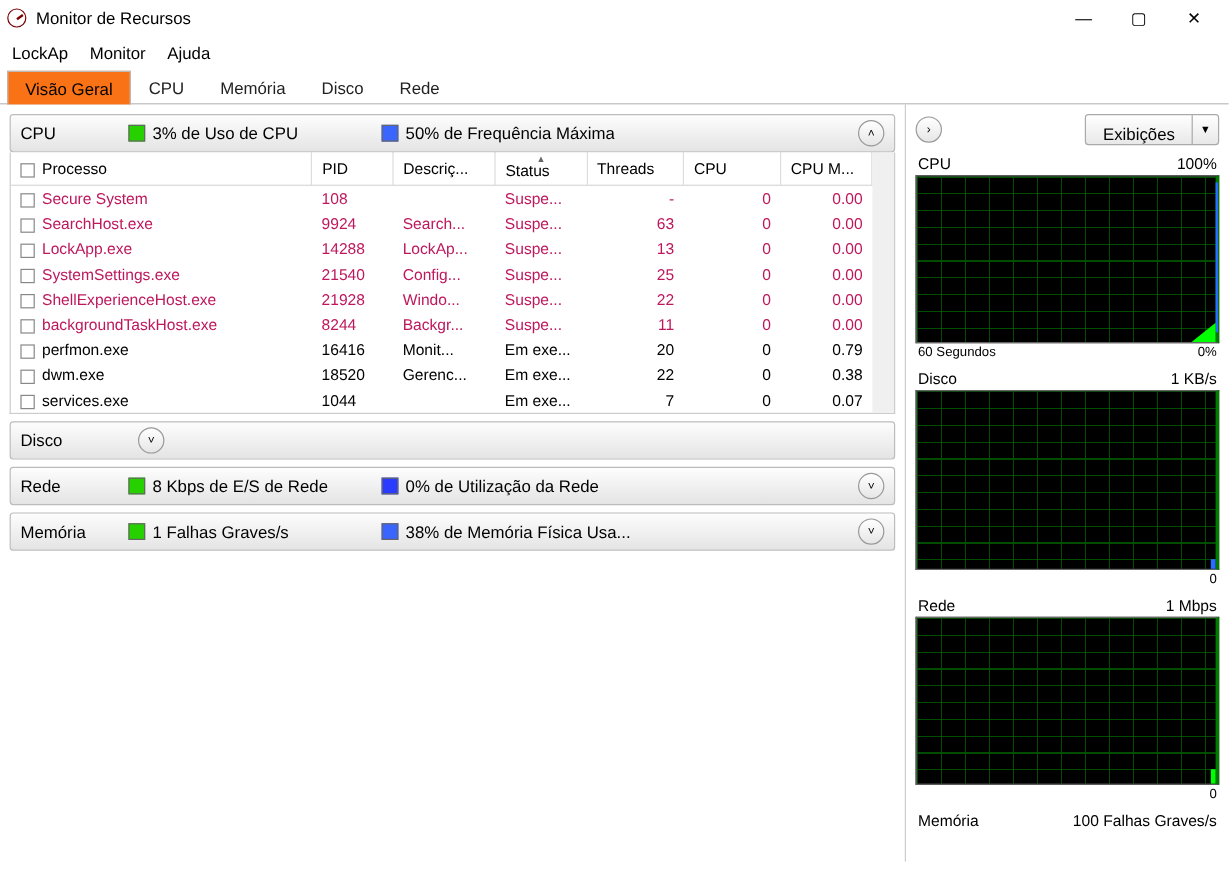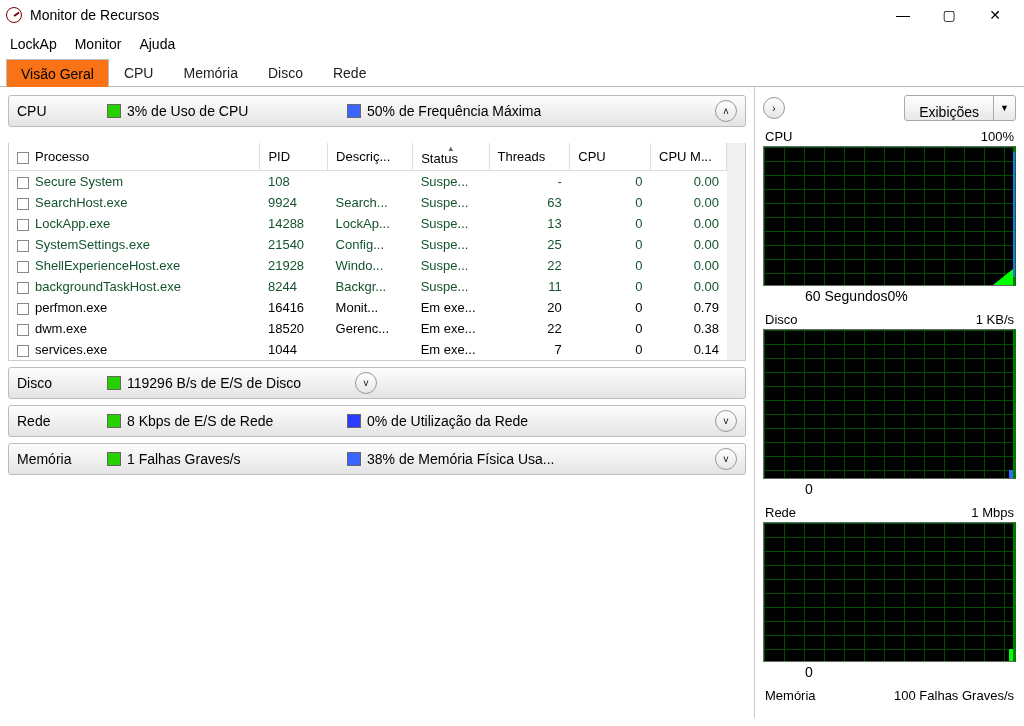--- a/index.html
+++ b/index.html
@@ -32,41 +32,41 @@
   .section-header {
     display: flex; align-items: center; height: 32px;
     background: linear-gradient(#fdfdfd, #e4e4e4);
     border: 1px solid #bcbcbc; border-radius: 3px;
     padding: 0 8px; font-size: 14px;
   }
   .section-header .label { width: 90px; font-weight: 400; }
   .swatch { width: 14px; height: 14px; display: inline-block; border: 1px solid #666; margin-right: 6px; flex-shrink: 0; }
   .stat { display: flex; align-items: center; min-width: 0; }
   .stat span.txt { white-space: nowrap; overflow: hidden; text-overflow: ellipsis; }
-  .stat1 { width: 240px; }
+  .stat1 { width: 211px; }
   .stat2 { flex: 1; min-width: 0; }
   .toggle-btn {
     width: 22px; height: 22px; border: 1px solid #999; border-radius: 50%;
     background: linear-gradient(#fff,#e6e6e6); display: flex; align-items: center; justify-content: center;
     margin-left: 8px; flex-shrink: 0;
   }
   .chev { font-size: 10px; }
 
   
   .table-wrap { border: 1px solid #ccc; border-top: none; flex: 0 0 auto; }
   table { width: 100%; border-collapse: collapse; table-layout: fixed; }
   thead th {
     background: #fff; border-bottom: 1px solid #ddd; border-right: 1px solid #ddd;
     font-weight: 400; text-align: left; padding: 4px 8px; font-size: 13px;
     white-space: nowrap; overflow: hidden; text-overflow: ellipsis;
   }
   thead th.num { }
   tbody td { padding: 3px 8px; font-size: 13px; white-space: nowrap; overflow: hidden; text-overflow: ellipsis; }
   tbody td.num { text-align: right; }
-  tbody tr.susp td { color: #14532d; }
+  tbody tr.susp td { color: #be185d; }
   .chk { width: 12px; height: 12px; border: 1px solid #888; display: inline-block; vertical-align: middle; margin-right: 6px; }
   .col-name { width: 230px; }
   .col-pid { width: 62px; }
   .col-desc { width: 78px; }
   .col-stat { width: 70px; }
   .col-thr { width: 74px; }
   .col-cpu { width: 74px; }
   .col-mem { width: 70px; }
   .sort-ind { font-size: 9px; color: #666; display: block; text-align: center; margin-top: -4px; margin-bottom: -2px; }
   .vscroll { width: 18px; background: #f0f0f0; }
@@ -90,21 +90,21 @@
       repeating-linear-gradient(to right, rgba(0,90,0,.85) 0 1px, transparent 1px 20px),
       repeating-linear-gradient(to bottom, rgba(0,90,0,.85) 0 1px, transparent 1px 14px);
     border-right: 3px solid #007a00;
   }
   .chart-frame.disk { height: 150px; }
   .chart-line-blue { position:absolute; right:0; top:0; width:8px; height:100%; background: linear-gradient(transparent 55%, #2a6cff 75%, transparent 78%); }
   .chart-line-blue.cpu { background: none; }
   .chart-line-blue.cpu::before { content:""; position:absolute; right:-2px; top:5px; width:2px; height:125px; background:#2a6cff; }
   .chart-line-green { position:absolute; right:0; bottom:0; width:30px; height:20px; }
   .chart-line-green::after{ content:""; position:absolute; right:0; bottom:0; border-left:20px solid transparent; border-bottom:16px solid #00ff00;}
-  .chart-foot { display: flex; justify-content: flex-start; font-size: 14px; padding: 0 2px 4px; margin-left: 40px; }
+  .chart-foot { display: flex; justify-content: space-between; font-size: 11px; padding: 0 2px 4px; }
   .small-bump { position:absolute; right:0; bottom:0; width:4px; height:8px; background:#2a6cff; }
 </style>
 </head>
 <body>
 
 <div class="titlebar">
   <span class="app-icon"></span>
   <span class="title">Monitor de Recursos</span>
   <div class="win-controls">
     <div>—</div>
@@ -140,21 +140,21 @@
         <span class="stat stat2">
             <span class="swatch" style="background:#3b65ff"></span>
             <span class="txt">50% de Frequência Máxima</span>
           </span>
         <span class="toggle-btn">
             <span class="chev">˄</span>
           </span>
       </div>
 
       <div class="table-wrap">
-        <div style="display:flex;margin-top:16px;">
+        <div style="display:flex;">
         <table>
           <colgroup>
             <col class="col-name">
                 <col class="col-pid">
                 <col class="col-desc">
                 <col class="col-stat">
                 <col class="col-thr">
                 <col class="col-cpu">
                 <col class="col-mem">
           </colgroup>
@@ -242,35 +242,31 @@
                   <td class="num">0</td>
                   <td class="num">0.38</td>
                 </tr>
                 <tr>
                   <td><span class="chk"></span>services.exe</td>
                   <td>1044</td>
                   <td></td>
                   <td>Em exe...</td>
                   <td class="num">7</td>
                   <td class="num">0</td>
-                  <td class="num">0.14</td>
+                  <td class="num">0.07</td>
                 </tr>
               </tbody>
         </table>
         <div class="vscroll"></div>
         </div>
       </div>
     </div>
 
     <div class="section-header">
       <span class="label">Disco</span>
-      <span class="stat stat1">
-          <span class="swatch" style="background:#27d100"></span>
-          <span class="txt">119296 B/s de E/S de Disco</span>
-        </span>
       <span class="toggle-btn">
           <span class="chev">˅</span>
         </span>
     </div>
 
     <div class="section-header">
       <span class="label">Rede</span>
       <span class="stat stat1">
           <span class="swatch" style="background:#27d100"></span>
           <span class="txt">8 Kbps de E/S de Rede</span>

